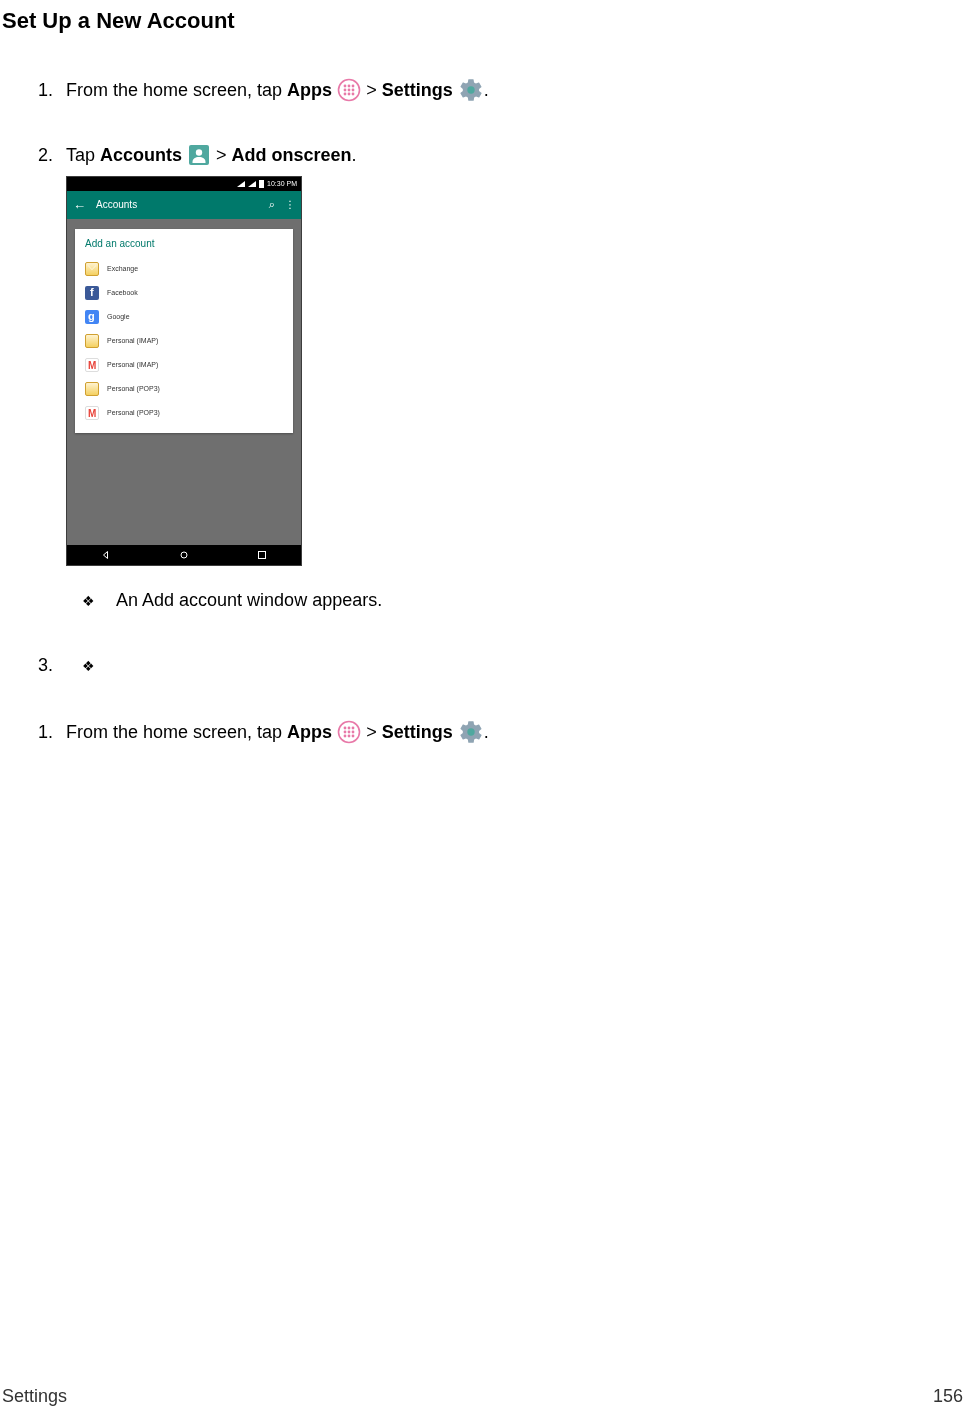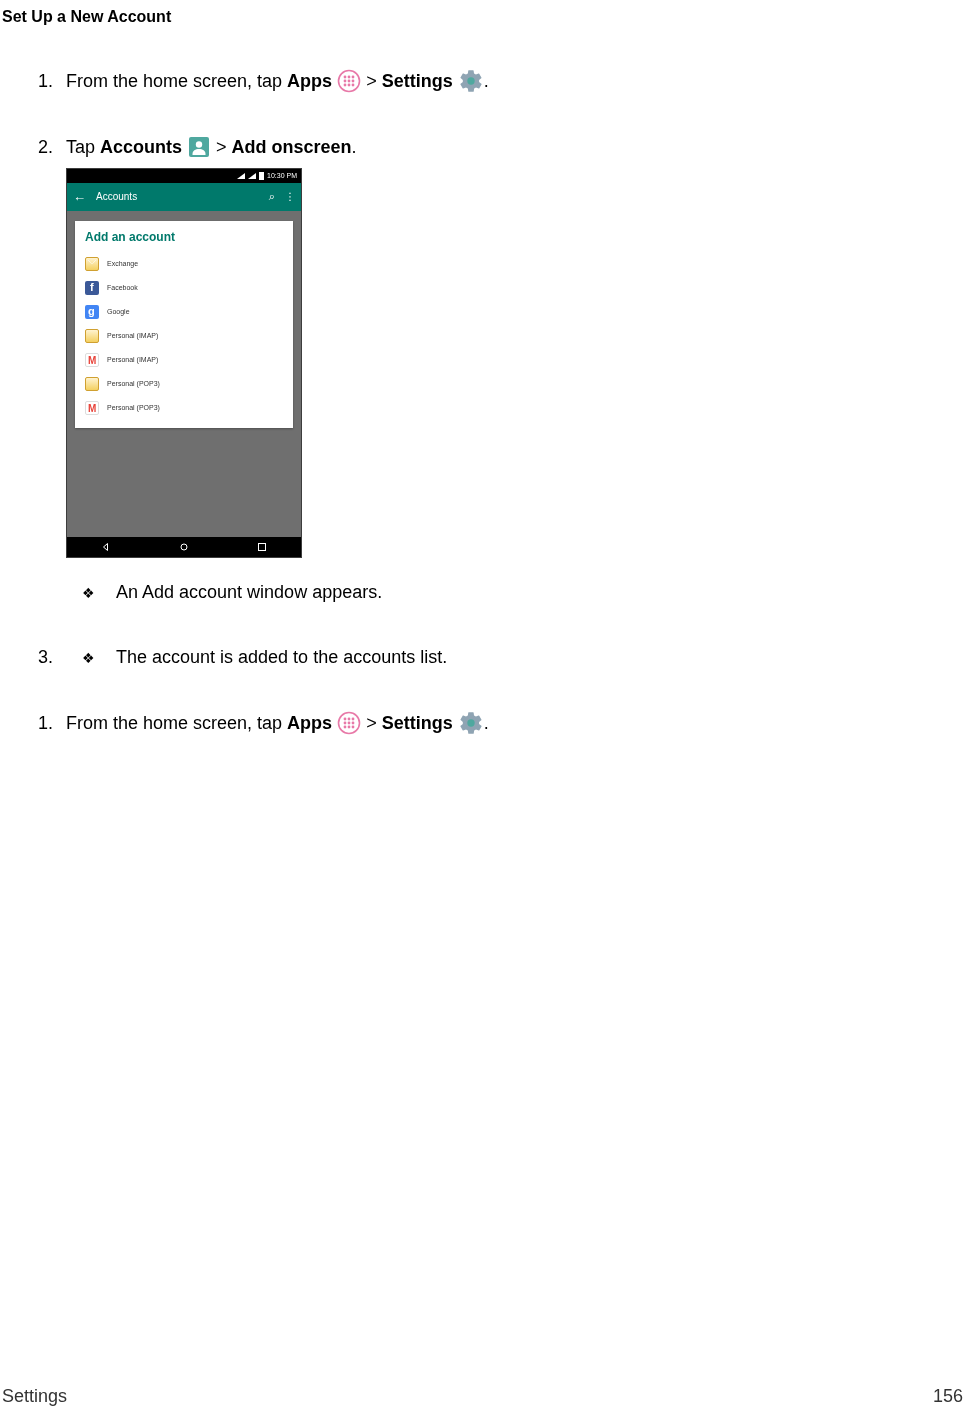--- a/index.html
+++ b/index.html
@@ -7,21 +7,21 @@
       font-family: Arial, Helvetica, sans-serif;
       width: 973px;
       height: 1421px;
       position: relative;
       color: #000;
       font-size: 18px;
       line-height: 1.4;
     }
     .page { padding: 0; }
     h2.section-heading {
-      font-size: 16px;
+      font-size: 22px;
       font-weight: bold;
       margin: 6px 0 20px 2px;
     }
     ol.steps {
       list-style: decimal;
       margin-left: 58px;
       padding: 0;
     }
     ol.steps > li {
       padding-left: 8px;
@@ -99,22 +99,22 @@
     .appbar .dots { font-size: 10px; }
     .appbar .search { font-size: 11px; }
     .card {
       background: #fff;
       margin: 10px 8px;
       box-shadow: 0 1px 2px rgba(0,0,0,0.3);
       padding: 8px 10px 8px 10px;
     }
     .card-header {
       color: #00796b;
-      font-size: 12px;
-      font-weight: bold;
+      font-size: 10px;
+      font-weight: normal;
       margin-bottom: 6px;
     }
     .acct-row {
       display: flex;
       align-items: center;
       gap: 8px;
       padding: 5px 0;
     }
     .acct-label { font-size: 7px; color: #333; }
     .acct-icon {
@@ -267,21 +267,20 @@
           <span class="bullet-diamond">❖</span>
           <span>An Add account window appears.</span>
         </li>
       </ul>
     </li>
 
     <li>
       <ul class="bullet-list">
         <li>
           <span class="bullet-diamond">❖</span>
-          <span>The account is added to the accounts list.</span>
         </li>
       </ul>
     </li>
   </ol>
 
 
   <ol class="steps">
     <li>
       <span>From the home screen, tap </span><b>Apps</b><span> </span><span class="icon"><svg viewBox="0 0 24 24">
             <circle cx="12" cy="12" r="10.5" fill="none" stroke="#e879a8" stroke-width="1.6"></circle>

